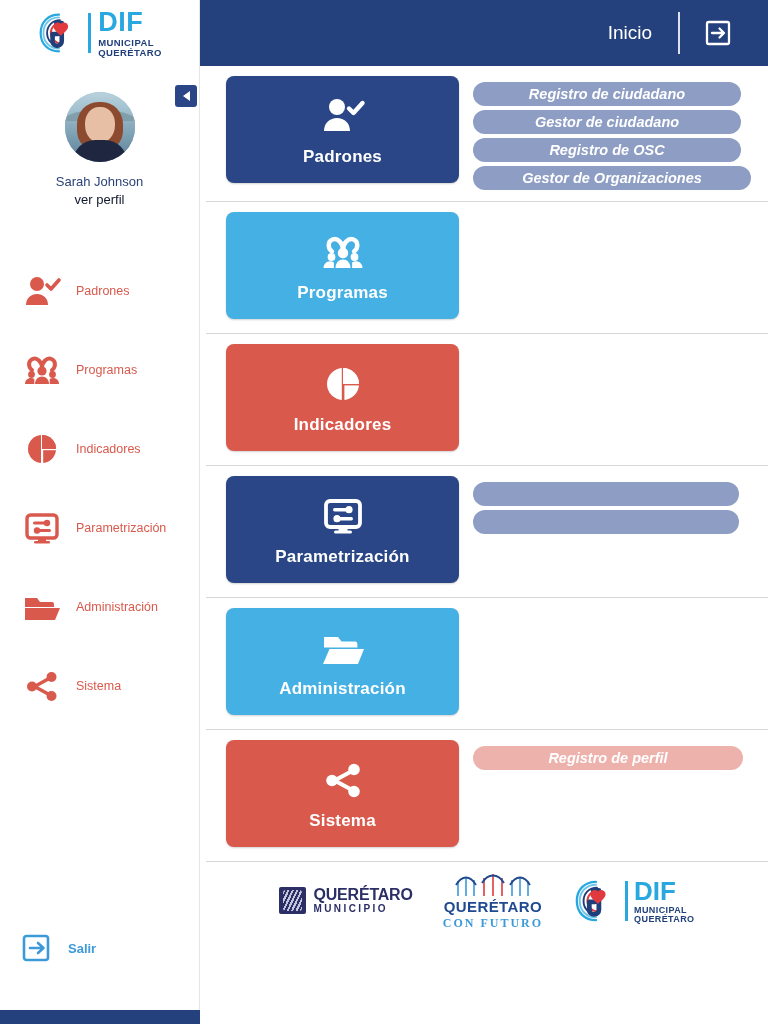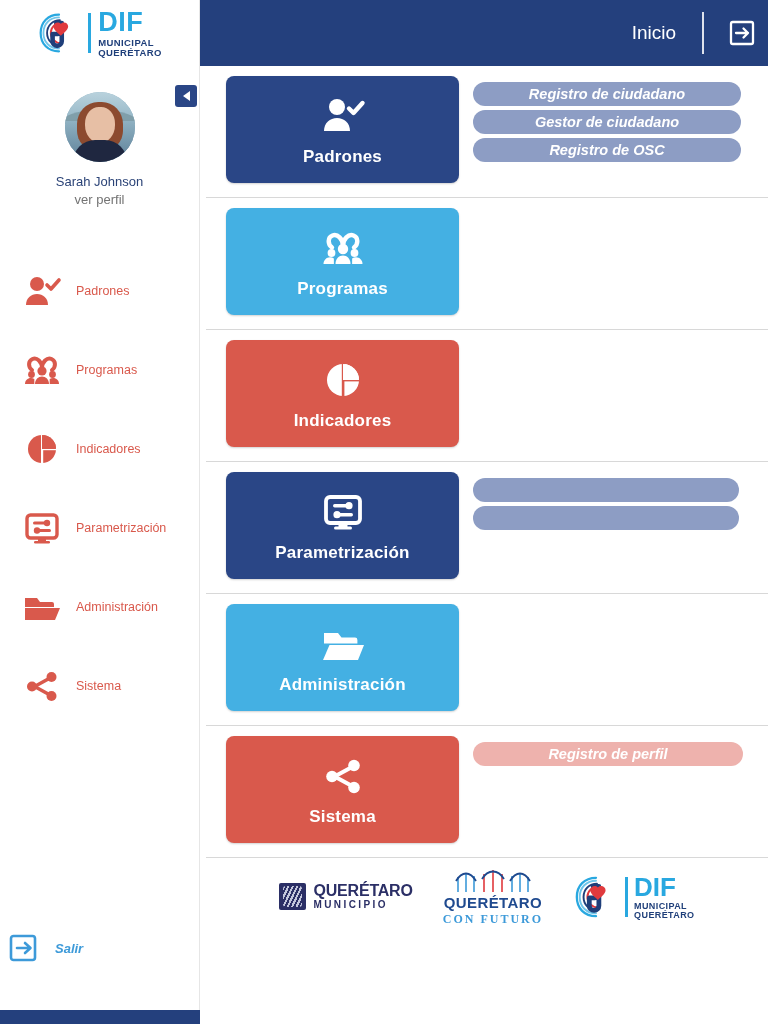--- a/index.html
+++ b/index.html
@@ -37,21 +37,21 @@
              background:#7b9aa4; border-radius:50% 50% 0 0 / 100% 100% 0 0; opacity:.85;}
   .av-water { position:absolute; left:0; top:42%; width:100%; height:58%;
               background: linear-gradient(180deg,#8fb1c2,#5c7f97); }
   .av-hair { position:absolute; left:50%; top:14%; transform:translateX(-50%);
              width:46px; height:48px; border-radius:46% 46% 40% 40%; background:#8c4a2f; }
   .av-face { position:absolute; left:50%; top:22%; transform:translateX(-50%);
              width:30px; height:36px; border-radius:46% 46% 50% 50%; background:#e7bfa5; }
   .av-body { position:absolute; left:50%; bottom:0; transform:translateX(-50%);
              width:54px; height:22px; border-radius:26px 26px 0 0; background:#1f2740; }
   .profile-name { margin-top: 12px; font-size: 13px; color: #2b4377; font-weight: 400; }
-  .profile-link { margin-top: 3px; font-size: 13px; color: #737373; font-weight: 400; cursor: pointer; }
+  .profile-link { margin-top: 3px; font-size: 13px; color: #0f172a; font-weight: 400; cursor: pointer; }
 
   .collapse-btn {
     position: absolute; left: 175px; top: 85px; width: 22px; height: 22px;
     background: #2a4686; border-radius: 3px; display: flex; align-items: center;
     justify-content: center; box-shadow: 0 0 0 2px #ffffff; cursor: pointer; z-index: 20;
   }
   .collapse-arrow {
     width: 0; height: 0; border-top: 5px solid transparent; border-bottom: 5px solid transparent;
     border-right: 7px solid #ffffff;
   }
@@ -60,31 +60,31 @@
   .nav-item {
     height: 79px; display: flex; align-items: center; gap: 14px;
     padding-left: 22px; cursor: pointer; text-decoration: none;
   }
   .nav-icon { width: 40px; height: 40px; display: flex; align-items: center; justify-content: center; flex: 0 0 40px; }
   .nav-icon svg { width: 100%; height: 100%; display: block; }
   .nav-label { font-size: 12.5px; color: #d9594c; font-weight: 500; }
 
   .logout {
     margin-top: auto; margin-bottom: 60px; display: flex; align-items: center;
-    gap: 16px; padding-left: 7px; cursor: pointer; font-style: italic;
+    gap: 16px; padding-left: 20px; cursor: pointer;
   }
   .logout-icon { width: 32px; height: 32px; }
   .logout-label { font-size: 13px; color: #3d9ad9; font-weight: 700; }
   .sidebar-footbar { position: absolute; left: 0; bottom: 0; width: 200px; height: 14px; background: #24407d; }
 
   
   .main { flex: 1 1 auto; display: flex; flex-direction: column; height: 1024px; background: #ffffff; }
   .topbar {
     height: 66px; background: #24407d; display: flex; align-items: center;
-    justify-content: flex-end; padding-right: 12px; gap: 0px; flex: 0 0 66px;
+    justify-content: flex-end; padding-right: 36px; gap: 0px; flex: 0 0 66px;
   }
   .topbar-link { color: #ffffff; font-size: 19px; font-weight: 400; cursor: pointer; padding-right: 26px; }
   .topbar-sep { width: 2px; height: 42px; background: #ffffff; opacity: .85; margin-right: 24px; }
   .topbar-logout { width: 28px; height: 28px; cursor: pointer; }
 
   .content { flex: 1 1 auto; padding: 0 0 0 6px; display: flex; flex-direction: column; }
   .row {
     display: flex; align-items: flex-start; gap: 14px;
     border-bottom: 1px solid #d8d8d8; padding: 10px 0 11px 20px; min-height: 132px;
   }
@@ -306,20 +306,21 @@
               <path d="M4 38 c0-8 6-13 13-13 s13 5 13 13 z"></path>
               <path d="M29 15.5 l4.5 4.5 l9-10" fill="none" stroke="#ffffff" stroke-width="4.4" stroke-linecap="round" stroke-linejoin="round"></path>
             </svg>
           </span>
           <span class="card-label">Padrones</span>
         </div>
         <div class="submenu">
           <span class="pill pill-blue">Registro de ciudadano</span>
           <span class="pill pill-blue">Gestor de ciudadano</span>
           <span class="pill pill-blue">Registro de OSC</span>
+          <span class="pill pill-blue pill-widest">Gestor de Organizaciones</span>
         </div>
       </div>
 
       <div class="row">
         <div class="card card-blue">
           <span class="card-icon">
             <svg viewBox="0 0 46 46" fill="none" stroke="#ffffff">
               <path d="M23 21 C23 14 17.5 8.5 12.5 10.5 C7.5 12.5 7.5 19 12 22.5" stroke-width="4.4" stroke-linecap="round"></path>
               <path d="M23 21 C23 14 28.5 8.5 33.5 10.5 C38.5 12.5 38.5 19 34 22.5" stroke-width="4.4" stroke-linecap="round"></path>
               <circle cx="23" cy="24" r="5.2" fill="#ffffff" stroke="none"></circle>

